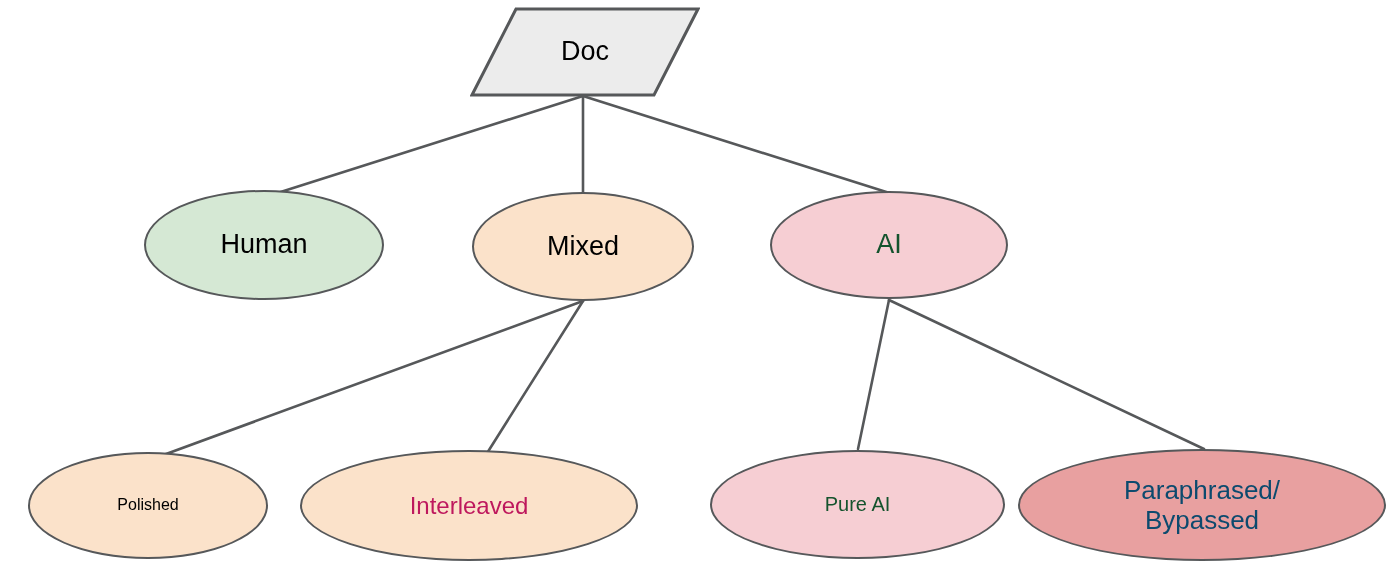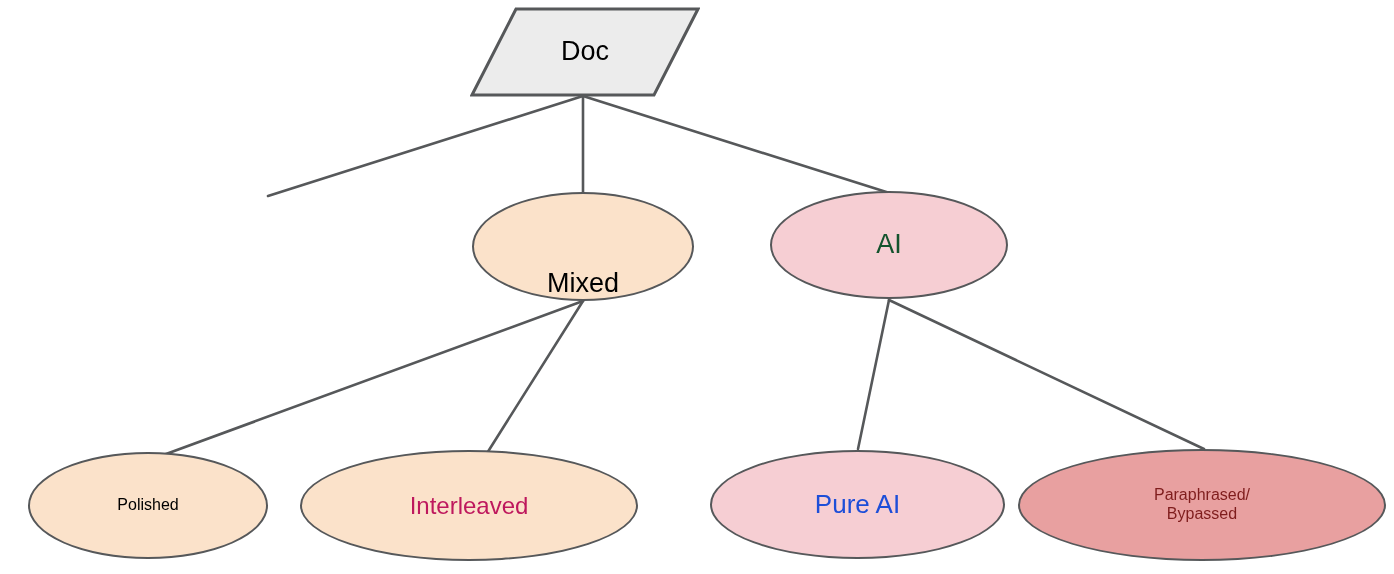--- a/index.html
+++ b/index.html
@@ -79,39 +79,42 @@
     </g>
   </svg>
 
   <div class="node" id="node-doc" style="left: 470px; top: 7px; width: 230px; height: 90px; font-size: 27px;">
     <svg class="para-shape" viewBox="0 0 230 90" preserveAspectRatio="none">
       <polygon points="46,2 228,2 184,88 2,88" fill="#ececec" stroke="#56585a" stroke-width="3" vector-effect="non-scaling-stroke"></polygon>
     </svg>
     <span class="node-label">Doc</span>
   </div>
 
+  <div class="node node-ellipse" id="node-human" style="left: 144px; top: 190px; width: 240px; height: 110px; font-size: 27px; background: rgb(213, 232, 212); border-color: rgb(86, 88, 90); color: rgb(0, 0, 0);">
+    <span class="node-label">Human</span>
+  </div>
 
-  <div class="node node-ellipse" id="node-mixed" style="left: 472px; top: 192px; width: 222px; height: 109px; font-size: 27px; background: rgb(251, 226, 202); border-color: rgb(86, 88, 90); color: rgb(0, 0, 0); align-items: flex-end;">
+  <div class="node node-ellipse" id="node-mixed" style="left: 472px; top: 192px; width: 222px; height: 109px; font-size: 27px; background: rgb(251, 226, 202); border-color: rgb(86, 88, 90); color: rgb(0, 0, 0);">
     <span class="node-label">Mixed</span>
   </div>
 
   <div class="node node-ellipse" id="node-ai" style="left: 770px; top: 191px; width: 238px; height: 108px; font-size: 27px; background: rgb(246, 206, 211); border-color: rgb(86, 88, 90); color: #14532d;">
     <span class="node-label">AI</span>
   </div>
 
   <div class="node node-ellipse" id="node-polished" style="left: 28px; top: 452px; width: 240px; height: 107px; font-size: 16px; background: rgb(251, 226, 202); border-color: rgb(86, 88, 90); color: rgb(0, 0, 0);">
     <span class="node-label">Polished</span>
   </div>
 
   <div class="node node-ellipse" id="node-interleaved" style="left: 300px; top: 450px; width: 338px; height: 111px; font-size: 24px; background: rgb(251, 226, 202); border-color: rgb(86, 88, 90); color: #be185d;">
     <span class="node-label">Interleaved</span>
   </div>
 
-  <div class="node node-ellipse" id="node-pure-ai" style="left: 710px; top: 450px; width: 295px; height: 109px; font-size: 26px; background: rgb(246, 206, 211); border-color: rgb(86, 88, 90); color: #1d4ed8;">
+  <div class="node node-ellipse" id="node-pure-ai" style="left: 710px; top: 450px; width: 295px; height: 109px; font-size: 20px; background: rgb(246, 206, 211); border-color: rgb(86, 88, 90); color: #14532d;">
     <span class="node-label">Pure AI</span>
   </div>
 
-  <div class="node node-ellipse" id="node-paraphrased" style="left: 1018px; top: 449px; width: 368px; height: 112px; font-size: 16px; background: rgb(232, 160, 160); border-color: rgb(86, 88, 90); color: #7f1d1d;">
+  <div class="node node-ellipse" id="node-paraphrased" style="left: 1018px; top: 449px; width: 368px; height: 112px; font-size: 26px; background: rgb(232, 160, 160); border-color: rgb(86, 88, 90); color: #0c4a6e;">
     <span class="node-label">Paraphrased/
 Bypassed</span>
   </div>
 
 </div>
 
 </body></html>

